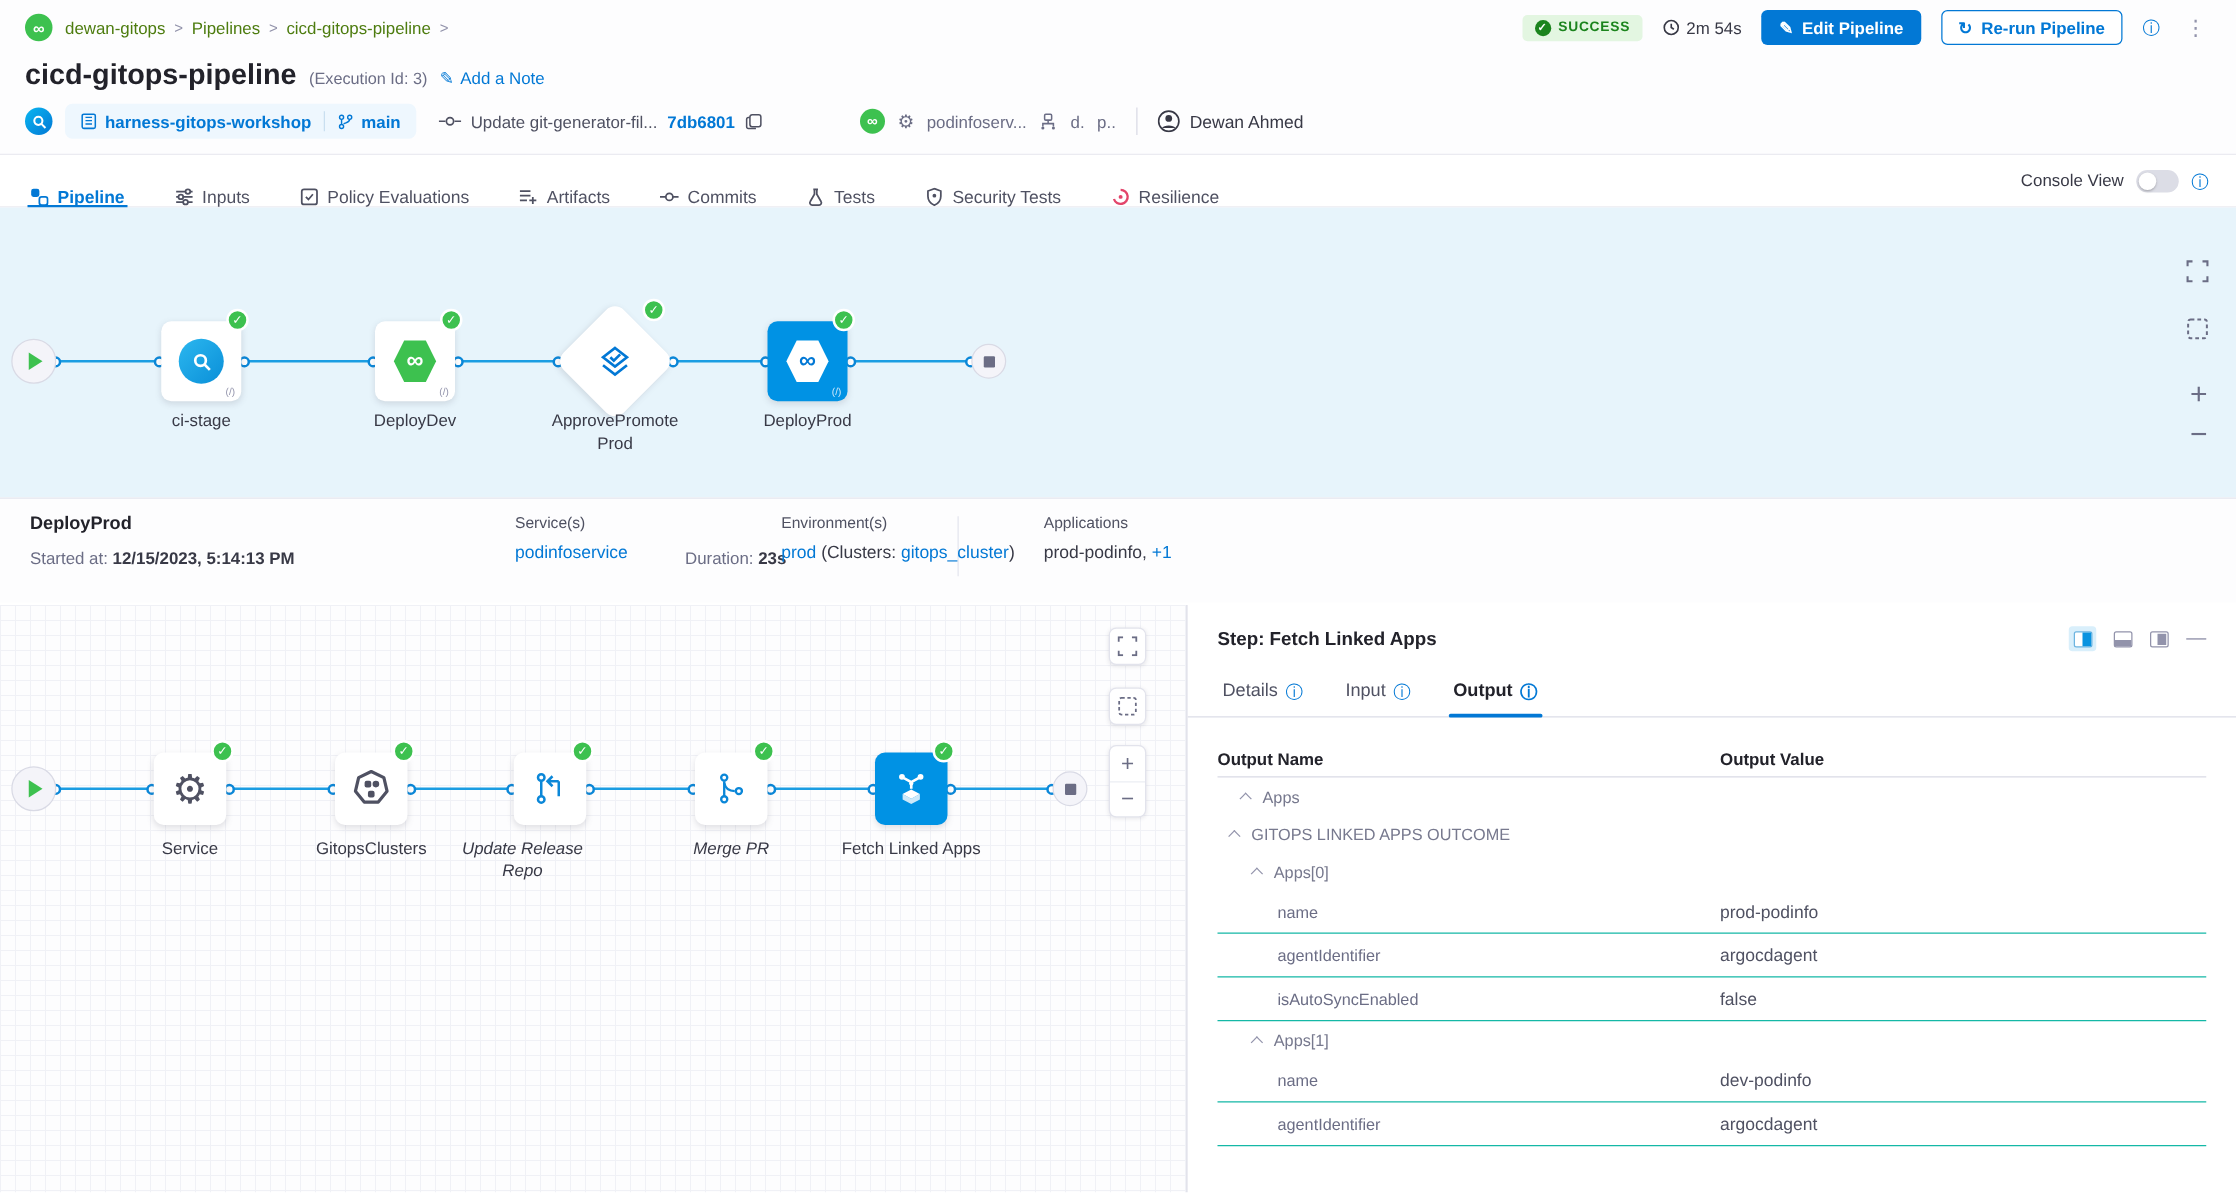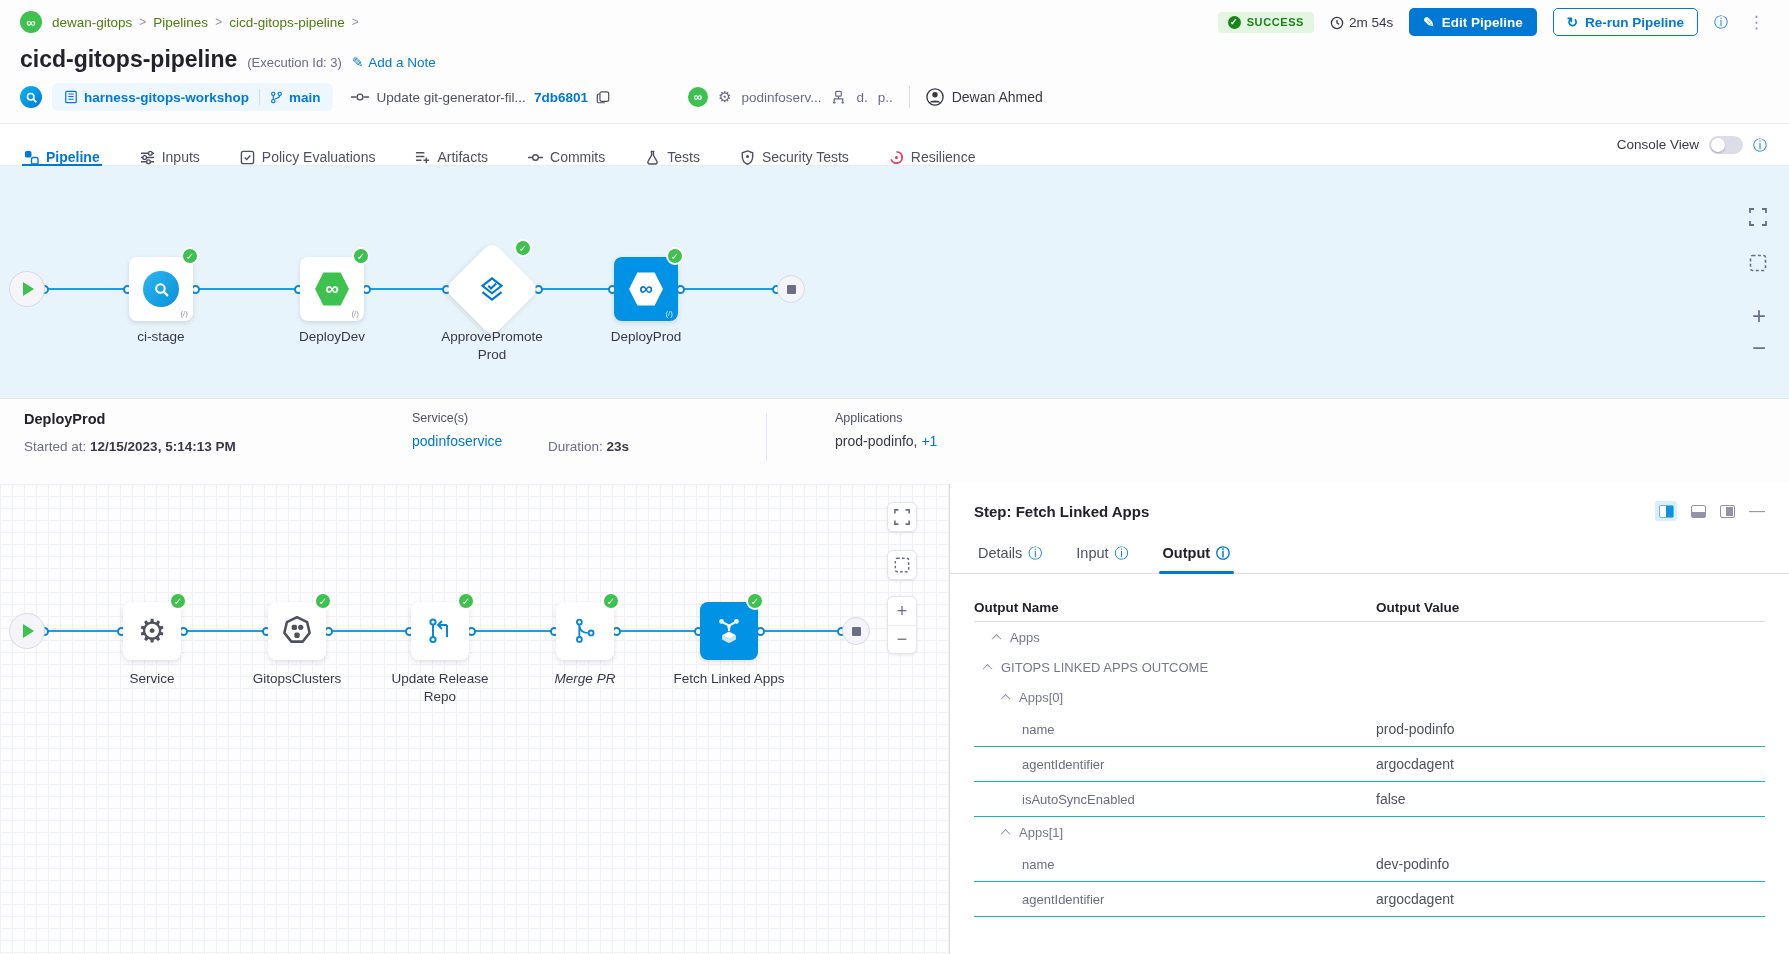--- a/index.html
+++ b/index.html
@@ -13,21 +13,21 @@
   .crumb-logo { width:22px; height:22px; border-radius:50%; background:#3dc14f; color:#fff;
     display:flex; align-items:center; justify-content:center; font-size:13px; font-weight:bold; margin-right:10px; }
   .breadcrumb { display:flex; align-items:center; gap:7px; font-size:13.5px; }
   .breadcrumb a { color:#4d7c0f; text-decoration:none; cursor:pointer; }
   .breadcrumb .sep { color:#9293ab; font-size:12px; }
   .hdr-right { margin-left:auto; display:flex; align-items:center; gap:16px; }
   .badge-success { display:flex; align-items:center; gap:6px; background:#e3f6e1; color:#1b841d;
     font-size:11px; font-weight:bold; letter-spacing:.6px; padding:4px 10px; border-radius:4px; }
   .badge-dot { width:13px; height:13px; border-radius:50%; background:#1b841d; color:#fff;
     font-size:9px; display:flex; align-items:center; justify-content:center; }
-  .dur { display:flex; align-items:flex-end; gap:5px; font-size:13.5px; color:#383946; }
+  .dur { display:flex; align-items:flex-start; gap:5px; font-size:13.5px; color:#383946; }
   .btn-primary { display:flex; align-items:center; gap:7px; background:#0278d5; color:#fff;
     font-size:13.5px; font-weight:bold; padding:6px 14px; border-radius:5px; border:none; cursor:pointer; }
   .btn-outline { display:flex; align-items:center; gap:7px; background:#fff; color:#0278d5;
     font-size:13.5px; font-weight:bold; padding:5px 13px; border-radius:5px; border:1.5px solid #0278d5; cursor:pointer; }
   .info-i { color:#0278d5; font-size:14px; line-height:1; cursor:pointer; }
   .kebab { color:#9293ab; font-size:17px; letter-spacing:0; cursor:pointer; padding:0 4px; }
 
   .hdr-row2 { display:flex; align-items:baseline; gap:10px; padding:2px 20px 6px 20px; }
   .pg-title { font-size:23px; font-weight:bold; color:#22222a; }
   .exec-id { font-size:13px; color:#6b6d85; }
@@ -406,20 +406,24 @@
     <div class="ds-sub">
       <span>Started at:</span> <b>12/15/2023, 5:14:13 PM</b>
     </div>
     <div class="ds-dur">
       <span>Duration:</span> <b>23s</b>
     </div>
     <div class="ds-vdiv"></div>
     <div class="ds-col" style="left:412px">
       <div>Service(s)</div>
       <div class="val"><a>podinfoservice</a></div>
+    </div>
+    <div class="ds-col" style="left:625px">
+      <div>Environment(s)</div>
+      <div class="val"><a>prod</a><span> (Clusters: </span><a>gitops_cluster</a><span>)</span></div>
     </div>
     <div class="ds-col" style="left:835px">
       <div>Applications</div>
       <div class="val"><span>prod-podinfo,</span> <a>+1</a></div>
     </div>
   </div>
 
   <div class="step-canvas" id="step-canvas">
     <span class="canvas-btn" style="right:32px; top:18px">
       <svg width="16" height="16" viewBox="0 0 18 18">
@@ -473,21 +477,21 @@
           <svg width="32" height="32" viewBox="0 0 32 32">
             <circle cx="9" cy="7" r="2.6" fill="none" stroke="#0b87d8" stroke-width="2"></circle>
             <path d="M9 10v12" stroke="#0b87d8" stroke-width="2"></path>
             <circle cx="9" cy="24.5" r="2.6" fill="none" stroke="#0b87d8" stroke-width="2"></circle>
             <path d="M23 10h-8M18 6l-4 4 4 4" fill="none" stroke="#0b87d8" stroke-width="2"></path>
             <path d="M23 10v12" stroke="#0b87d8" stroke-width="2"></path>
           </svg>
         </span>
       </div>
       <span class="chk" style="left: 457px; top: 108px;">✓</span>
-      <div class="g-label" style="left: 378px; top: 186px;">Update Release Repo</div>
+      <div class="g-label" style="left: 356px; top: 186px; font-style: italic;">Update Release Repo</div>
       <div class="node-card" style="left: 556px; top: 118px; width: 58px; height: 58px;">
         <span>
           <svg width="30" height="30" viewBox="0 0 32 32">
             <circle cx="10" cy="6.5" r="2.6" fill="none" stroke="#0b87d8" stroke-width="2"></circle>
             <path d="M10 9.5v13" stroke="#0b87d8" stroke-width="2"></path>
             <circle cx="10" cy="25" r="2.6" fill="none" stroke="#0b87d8" stroke-width="2"></circle>
             <path d="M10 11c1 5 5 7 9 7" fill="none" stroke="#0b87d8" stroke-width="2"></path>
             <circle cx="22.5" cy="18" r="2.6" fill="none" stroke="#0b87d8" stroke-width="2"></circle>
           </svg>
         </span>

